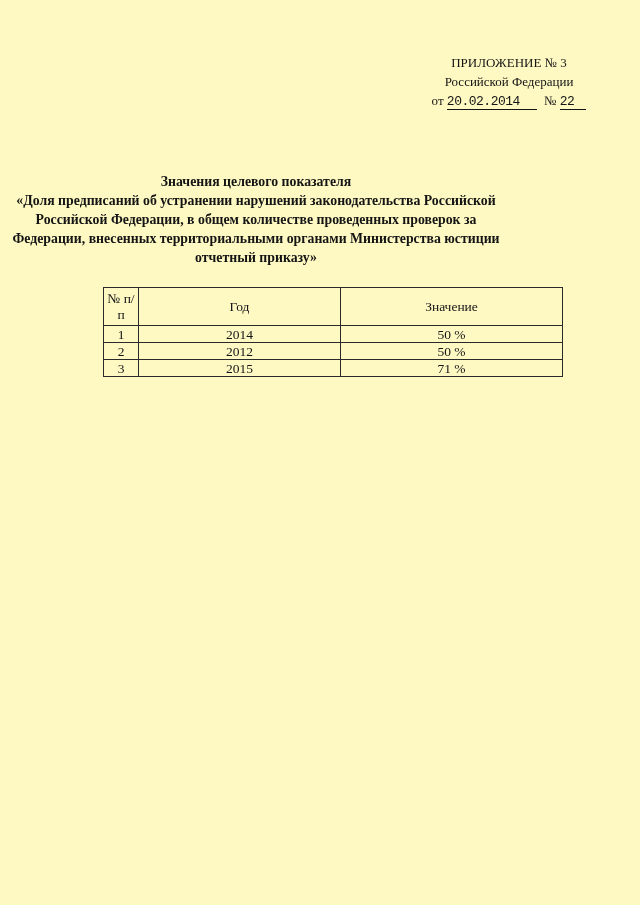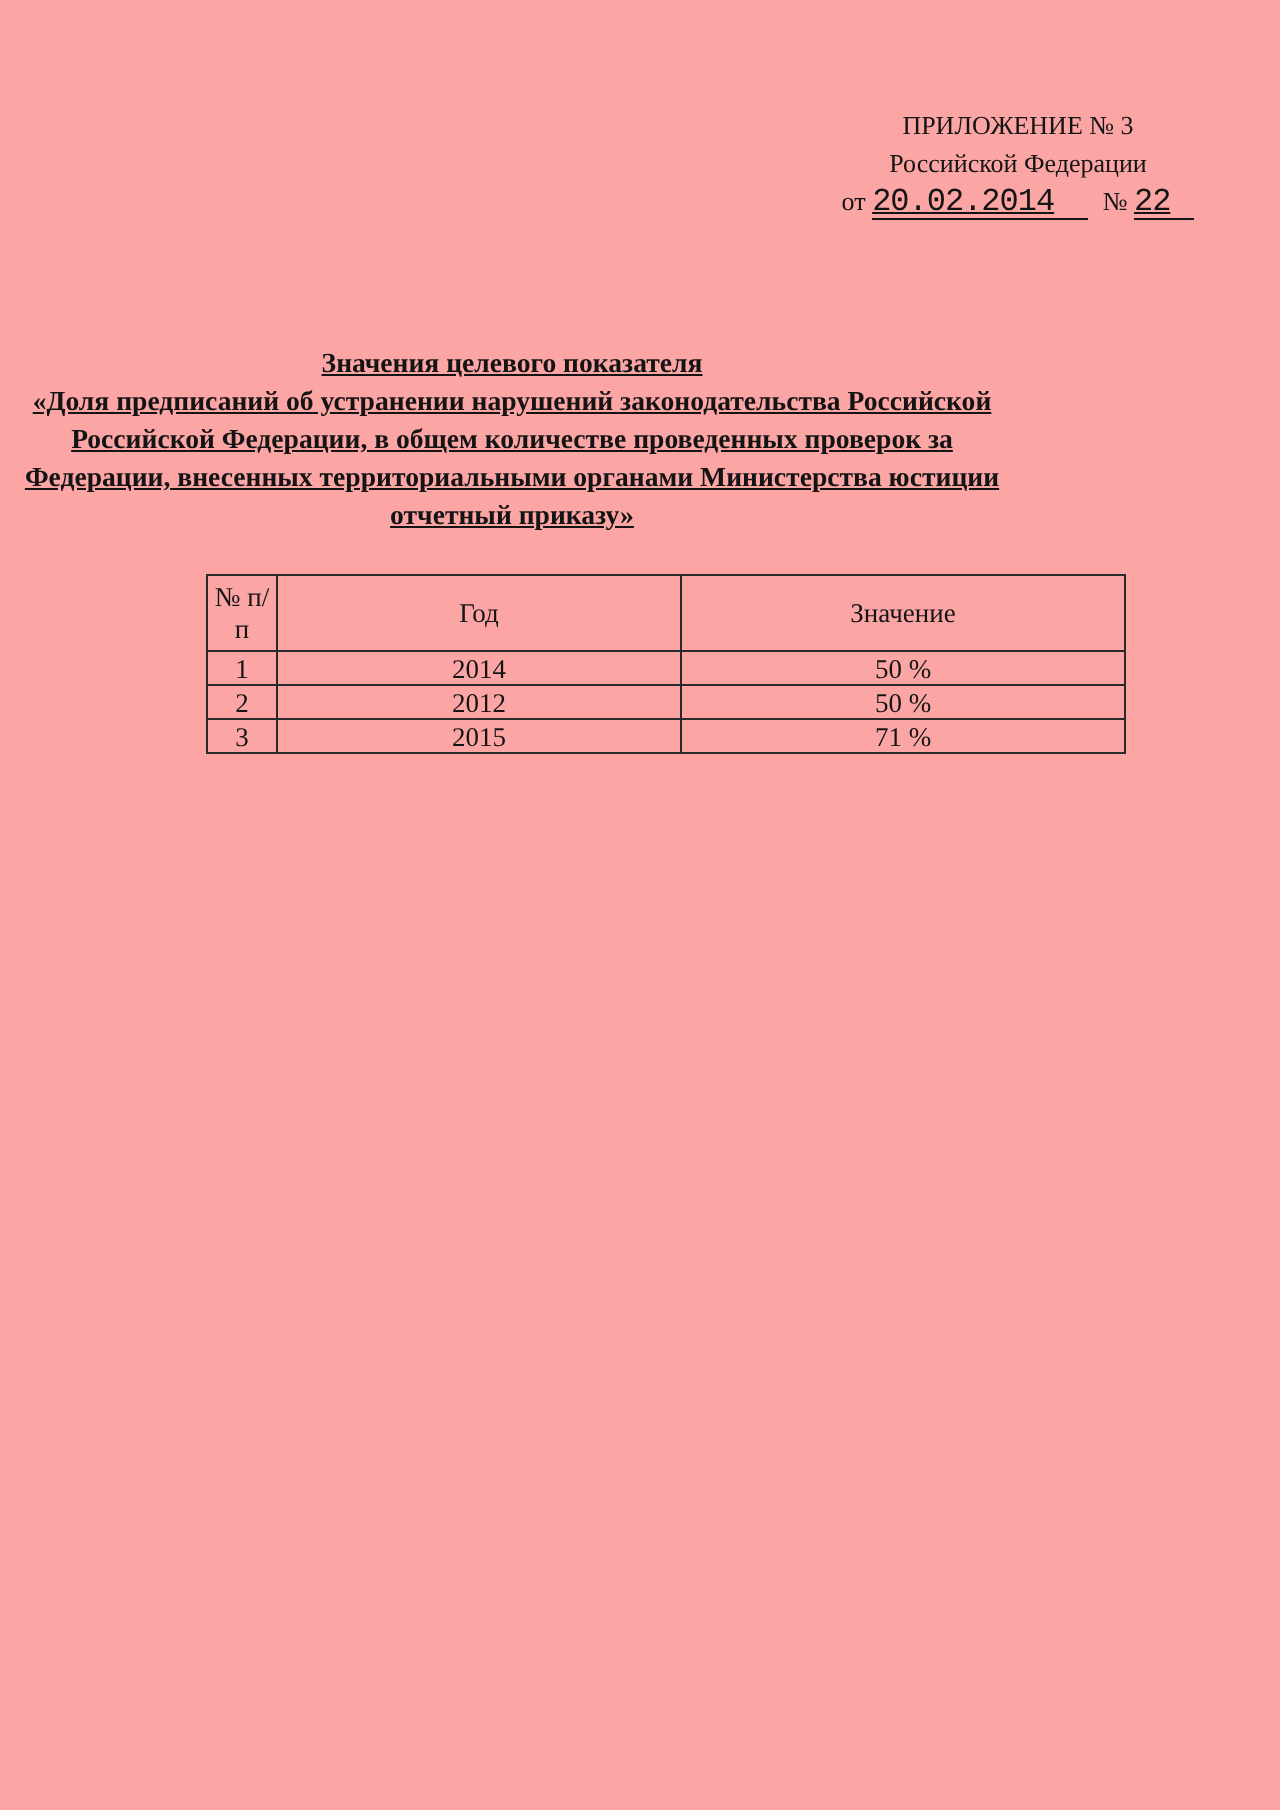--- a/index.html
+++ b/index.html
@@ -11,63 +11,61 @@
     height: 905px;
     background: #ffffff;
     position: relative;
     font-family: "Liberation Serif", serif;
     color: #141414;
     overflow: hidden;
   }
   .page {
     position: absolute;
     inset: 0;
-    background: #fca5a5;
+    background: #fef9c3;
   }
 
   
   .header-block {
     position: absolute;
     top: 53px;
     right: 26px;
     width: 210px;
     text-align: center;
     font-size: 13px;
     line-height: 19px;
     white-space: nowrap;
   }
   .date-line {
     margin-top: 0px;
   }
   .mono {
     font-family: "Liberation Mono", monospace;
-    font-size: 16px;
+    font-size: 13px;
     letter-spacing: -0.5px;
-    text-decoration: underline;
   }
   .underlined {
     border-bottom: 1px solid #141414;
     display: inline-block;
     line-height: 15px;
   }
   .u-date { padding-right: 17px; margin-right: 4px; }
   .u-num  { padding-right: 12px; }
 
   
   .title-block {
     position: absolute;
     top: 172px;
     left: 0;
     width: 512px;
     text-align: center;
     font-weight: bold;
     font-size: 13.8px;
     line-height: 19px;
     white-space: nowrap;
-    text-decoration: underline;
   }
 
   
   .values-table {
     position: absolute;
     top: 287px;
     left: 103px;
     border-collapse: collapse;
     table-layout: fixed;
     font-size: 13.5px;

